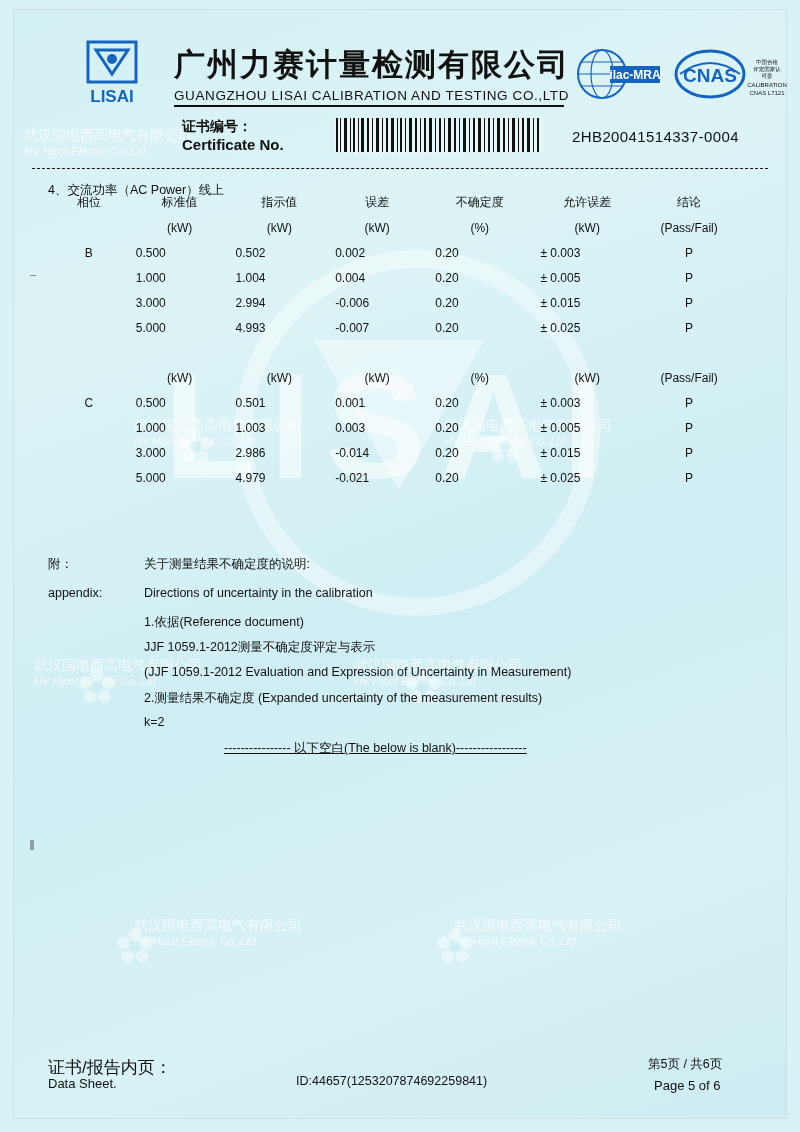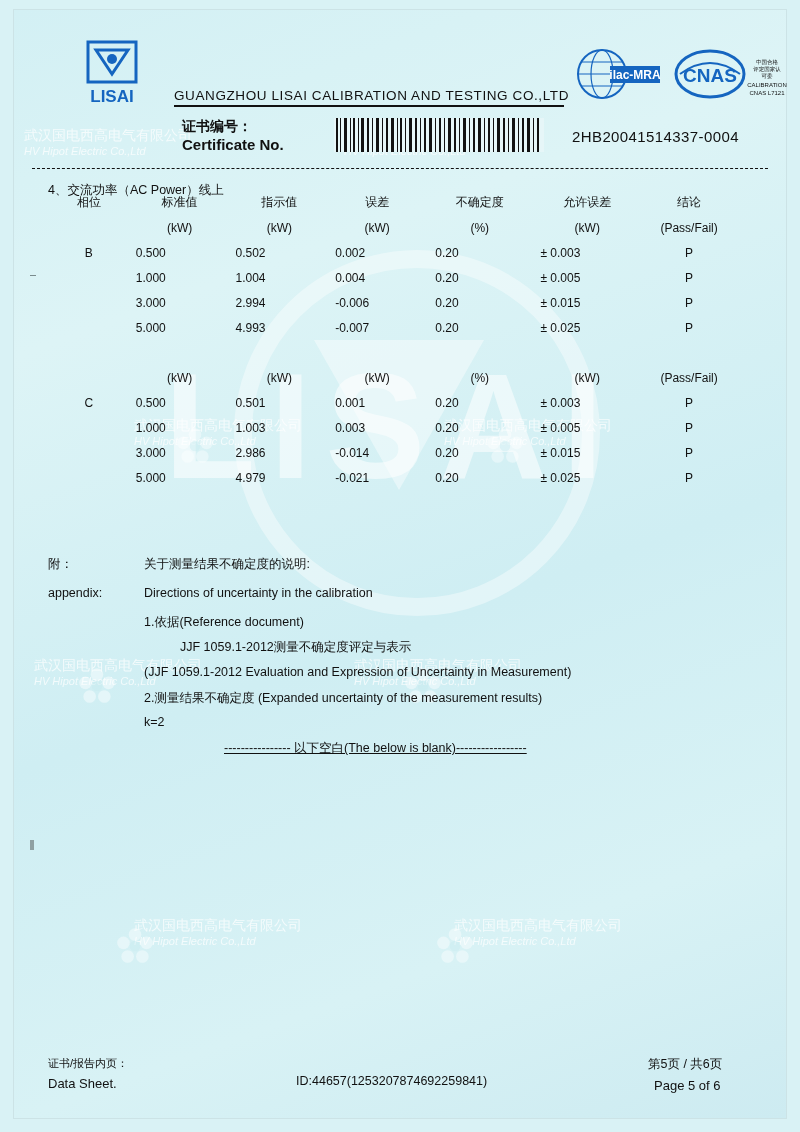--- a/index.html
+++ b/index.html
@@ -90,21 +90,21 @@
   .c-err{width:100px;text-align:left;padding-left:6px !important;}
   .c-unc{width:110px;text-align:left;padding-left:10px !important;}
   .c-mpe{width:110px;text-align:left;padding-left:6px !important;}
   .c-con{width:105px;text-align:center;}
   .hdr-cell{text-align:center !important;padding-left:0 !important;}
   .spacer td{height:24px;}
   
   .app{position:absolute;left:34px;font-size:12.5px;color:#111;}
   .blank-note{position:absolute;left:210px;top:730px;font-size:12.5px;color:#111;text-decoration:underline;}
   
-  .f-cn{position:absolute;left:34px;top:1046px;font-size:11px;color:#111;}
+  .f-cn{position:absolute;left:34px;top:1046px;font-size:17px;color:#111;}
   .f-en{position:absolute;left:34px;top:1066px;font-size:13px;color:#111;}
   .f-id{position:absolute;left:282px;top:1064px;font-size:12.5px;color:#111;}
   .f-pg-cn{position:absolute;left:634px;top:1046px;font-size:12.5px;color:#111;}
   .f-pg-en{position:absolute;left:640px;top:1068px;font-size:13px;color:#111;}
   .edge-mark{position:absolute;left:16px;top:265px;width:6px;height:1px;background:#7a8b8d;}
   .edge-mark2{position:absolute;left:16px;top:830px;width:4px;height:10px;background:#8fa0a2;}
 </style>
 </head>
 <body>
 
@@ -208,20 +208,21 @@
 
     <div class="logo-box">
       <svg width="90" height="72" viewBox="0 0 90 72">
         <rect x="14" y="2" width="48" height="40" fill="none" stroke="#1565c0" stroke-width="3"></rect>
         <polygon points="22,10 54,10 38,34" fill="none" stroke="#1565c0" stroke-width="3"></polygon>
         <circle cx="38" cy="19" r="5" fill="#1565c0"></circle>
         <text x="38" y="62" font-size="17" font-weight="bold" fill="#1565c0" text-anchor="middle" font-family="Liberation Sans, sans-serif">LISAI</text>
       </svg>
     </div>
 
+    <div class="title-cn">广州力赛计量检测有限公司</div>
     <div class="title-en">GUANGZHOU LISAI CALIBRATION AND TESTING CO.,LTD</div>
     <div class="hdr-line"></div>
 
     <div class="ilac">
       <svg width="86" height="58" viewBox="0 0 86 58">
         <circle cx="26" cy="28" r="24" fill="none" stroke="#1565c0" stroke-width="2"></circle>
         <ellipse cx="26" cy="28" rx="11" ry="24" fill="none" stroke="#1565c0" stroke-width="1.2"></ellipse>
         <line x1="2" y1="28" x2="50" y2="28" stroke="#1565c0" stroke-width="1.2"></line>
         <line x1="6" y1="16" x2="46" y2="16" stroke="#1565c0" stroke-width="1"></line>
         <line x1="6" y1="40" x2="46" y2="40" stroke="#1565c0" stroke-width="1"></line>
@@ -410,21 +411,21 @@
           <td class="c-con">P</td>
         </tr>
       </tbody>
     </table>
 
     <div class="app" style="top:546px;">附：</div>
     <div class="app" style="left:130px;top:546px;">关于测量结果不确定度的说明:</div>
     <div class="app" style="top:576px;">appendix:</div>
     <div class="app" style="left:130px;top:576px;">Directions of uncertainty in the calibration</div>
     <div class="app" style="left:130px;top:604px;">1.依据(Reference document)</div>
-    <div class="app" style="left:130px;top:629px;margin-left:36px;">JJF 1059.1-2012测量不确定度评定与表示</div>
+    <div class="app" style="left:130px;top:629px;">JJF 1059.1-2012测量不确定度评定与表示</div>
     <div class="app" style="left:130px;top:655px;">(JJF 1059.1-2012 Evaluation and Expression of Uncertainty in Measurement)</div>
     <div class="app" style="left:130px;top:680px;">2.测量结果不确定度 (Expanded uncertainty of the measurement results)</div>
     <div class="app" style="left:130px;top:705px;">k=2</div>
     <div class="blank-note">---------------- 以下空白(The below is blank)-----------------</div>
 
     <div class="f-cn">证书/报告内页：</div>
     <div class="f-en">Data Sheet.</div>
     <div class="f-id">ID:44657(1253207874692259841)</div>
     <div class="f-pg-cn">第5页 / 共6页</div>
     <div class="f-pg-en">Page 5 of 6</div>

